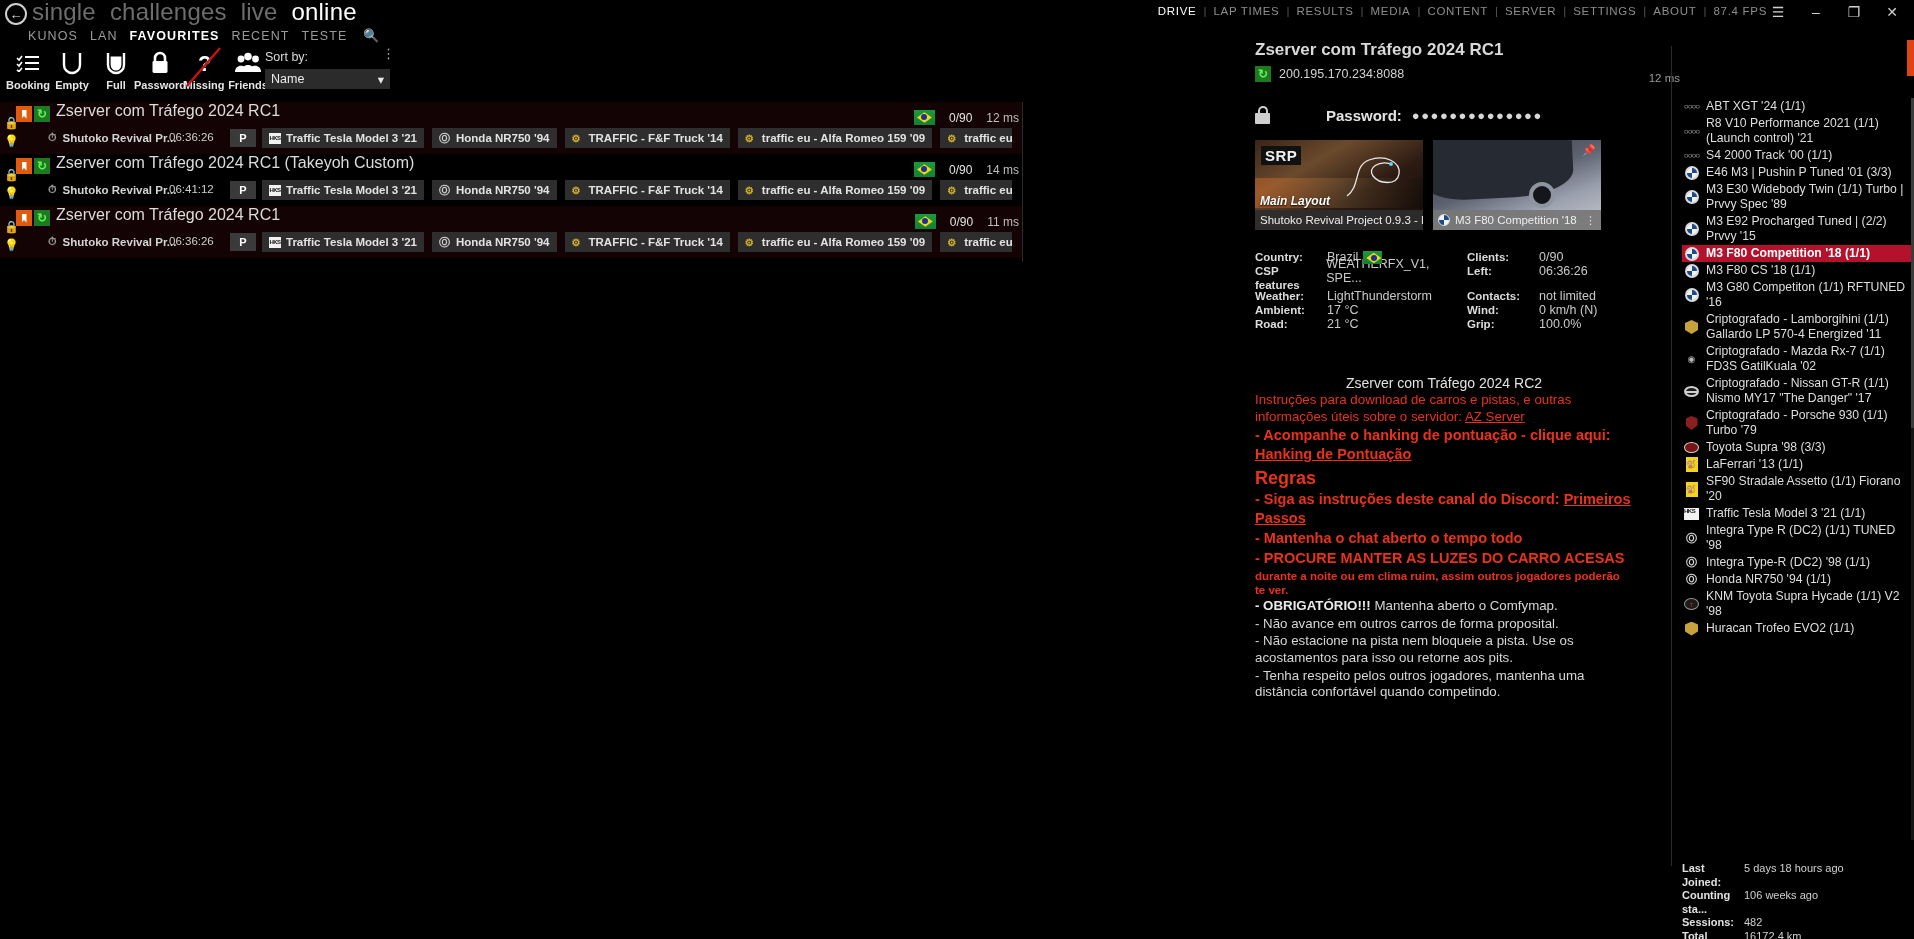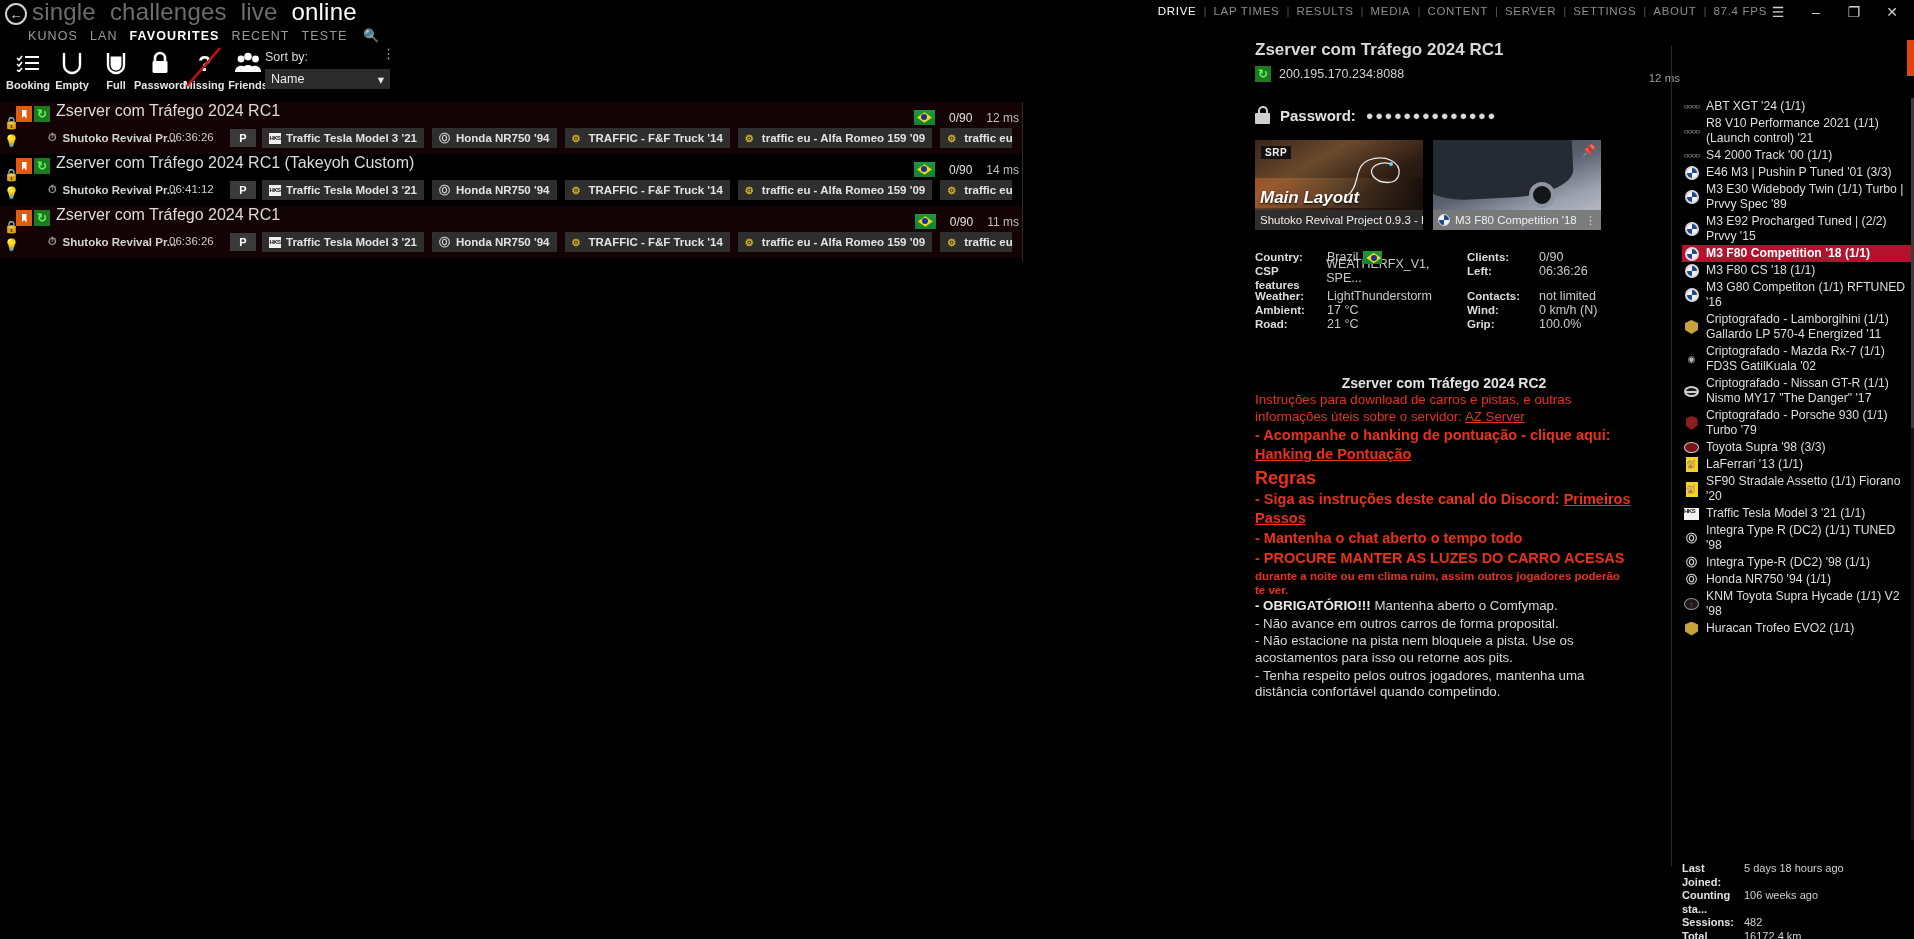--- a/index.html
+++ b/index.html
@@ -90,52 +90,52 @@
   .detail { position:absolute; left:1255px; top:40px; width:425px; height:899px; }
   .dtitle { font-size:17px; font-weight:bold; color:#d9d9d9; }
   .dip { margin-top:6px; display:flex; align-items:center; gap:8px; }
   .dip .rf { width:16px; height:16px; background:#1f7a1f; color:#5ef35e; font-size:12px; font-weight:bold; display:flex; align-items:center; justify-content:center; }
   .dip .addr { font-size:12.5px; color:#d2d2d2; }
   .dms { position:absolute; right:0; top:32px; font-size:11.5px; color:#9a9a9a; }
   .dpw { margin-top:24px; display:flex; align-items:center; gap:10px; }
   .lockbig { width:15px; height:18px; position:relative; }
   .lockbig .sh { position:absolute; left:2.5px; top:0; width:10px; height:9px; border:2.5px solid #cfcfcf; border-bottom:none; border-radius:6px 6px 0 0; }
   .lockbig .bd { position:absolute; left:0; top:7px; width:15px; height:11px; background:#cfcfcf; border-radius:1px; }
-  .dpw .pl { font-size:15px; font-weight:bold; color:#e3e3e3; }
+  .dpw .pl { font-size:15px; font-weight:bold; color:#e3e3e3;margin-left:46px; }
   .dpw .dots { font-size:13px; color:#d8d8d8; letter-spacing:1.5px; }
 
   .thumbs { margin-top:16px; display:flex; gap:10px; }
   .thumb { width:168px; height:90px; position:relative; overflow:hidden; }
   .thumb.track-t { background:linear-gradient(150deg,#3a2418 0%,#6b4a2c 30%,#2b1a12 62%,#120b07 100%); }
   .thumb.track-t .road { position:absolute; left:0; top:38px; width:100%; height:30px;
       background:linear-gradient(90deg,rgba(255,120,40,.35),rgba(255,200,120,.15),rgba(0,0,0,.2)); }
   .thumb.track-t .map { position:absolute; right:6px; top:6px; width:78px; height:58px; }
-  .thumb.track-t .srp { position:absolute; left:6px; top:6px; font-size:10px; font-weight:bold; color:#f0f0f0;
+  .thumb.track-t .srp { position:absolute; left:6px; top:6px; font-size:15px; font-weight:bold; color:#f0f0f0;
       background:#111; padding:1px 4px; letter-spacing:.5px; }
-  .thumb.track-t .ml { position:absolute; left:5px; bottom:22px; font-size:17px; font-style:italic; font-weight:bold; color:#fff; text-shadow:0 1px 2px #000; }
+  .thumb.track-t .ml { position:absolute; left:5px; bottom:22px; font-size:12px; font-style:italic; font-weight:bold; color:#fff; text-shadow:0 1px 2px #000; }
   .thumb.car-t { background:linear-gradient(160deg,#2e3138 0%,#5d6270 45%,#9aa0ad 70%,#c6cad2 100%); }
   .thumb.car-t .body { position:absolute; left:-10px; top:-4px; width:150px; height:62px; background:#262a33; border-radius:0 0 40% 30%; transform:rotate(-3deg); }
   .thumb.car-t .wheel { position:absolute; width:26px; height:26px; border-radius:50%; background:#14161a; border:4px solid #8f959f; }
   .thumb .cap {
     position:absolute; left:0; bottom:0; width:100%; height:20px; background:rgba(46,46,46,.92);
     display:flex; align-items:center; gap:5px; padding:0 5px; font-size:11.5px; color:#ededed; white-space:nowrap;
   }
   .thumb.car-t .cap { background:rgba(118,118,118,.92);margin-top:23px; }
   .thumb .cap .dd { margin-left:auto; color:#e6e6e6; font-size:11px; line-height:4px; }
   .thumb .pin { position:absolute; right:5px; top:4px; color:#ddd; font-size:11px; }
 
   .specs { margin-top:20px; display:flex; }
   .spec-col { width:212px; }
   .spec-row { display:flex; font-size:12.5px; line-height:14px; margin-bottom:0px; height:14px; }
   .spec-row .k { width:72px; color:#dcdcdc; font-weight:bold; font-size:11.5px; }
   .spec-row .v { color:#c9c9c9; display:flex; align-items:center; gap:5px; }
   .spec-gap { height:11px; }
 
   .desc { margin-top:28px; width:378px; }
-  .desc .dh { text-align:center; font-size:14px; font-weight:bold; color:#e1e1e1;margin-top:44px; }
+  .desc .dh { text-align:center; font-size:14px; font-weight:normal; color:#e1e1e1;margin-top:44px; }
   .desc p { font-size:13.3px; line-height:16.6px; color:#d6d6d6; margin-top:1px; }
   .desc p.red { color:#e8321a; }
   .desc p.redb { color:#e8321a; font-weight:bold; font-size:14.5px; line-height:19px; }
   .desc p.reg { color:#e8321a; font-weight:bold; font-size:18px; line-height:22px; margin-top:3px; }
   .desc p.small { color:#e8321a; font-weight:bold; font-size:11.5px; line-height:14px; }
   .desc a { color:#e8321a; text-decoration:underline; }
   .desc b { font-weight:bold; color:#e9e9e9; }
 
   
   .carbar { position:absolute; left:1682px; top:98px; width:232px; height:742px; overflow:hidden; }

